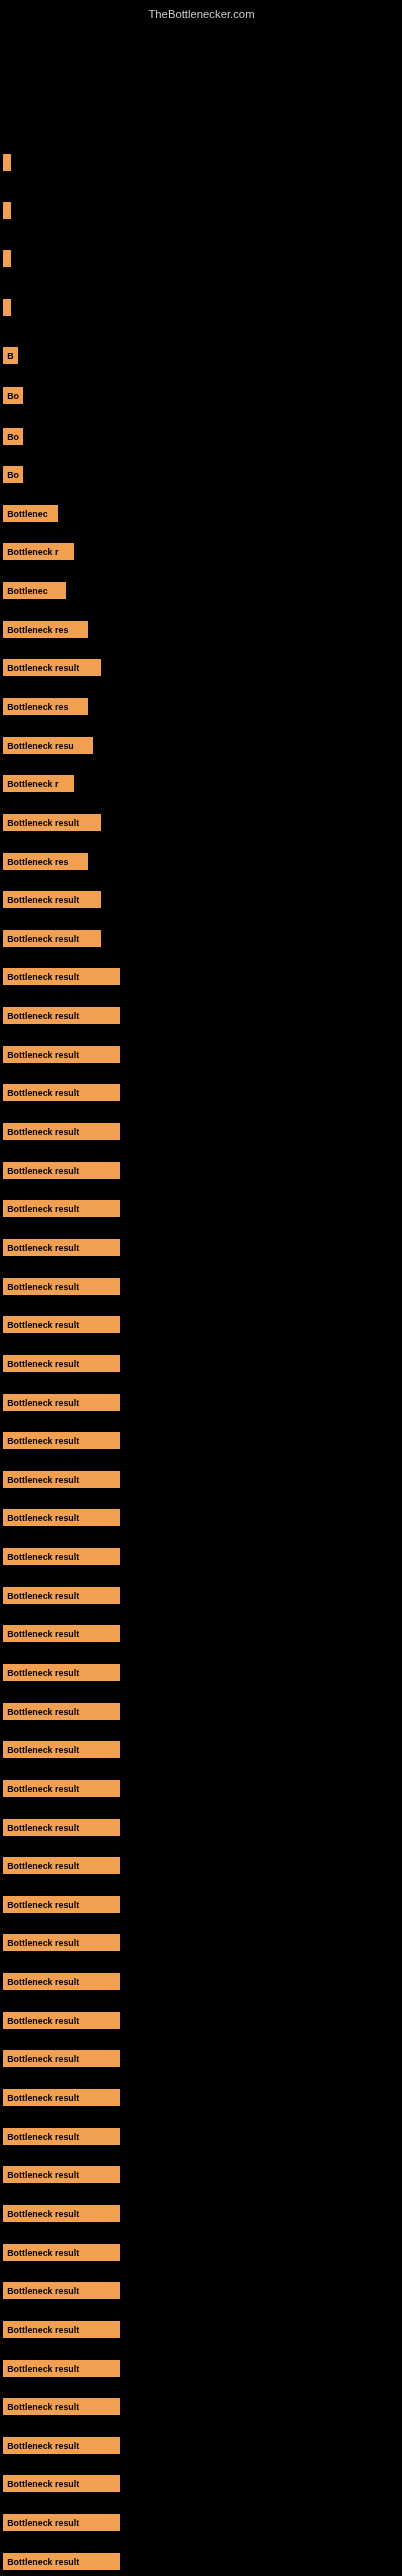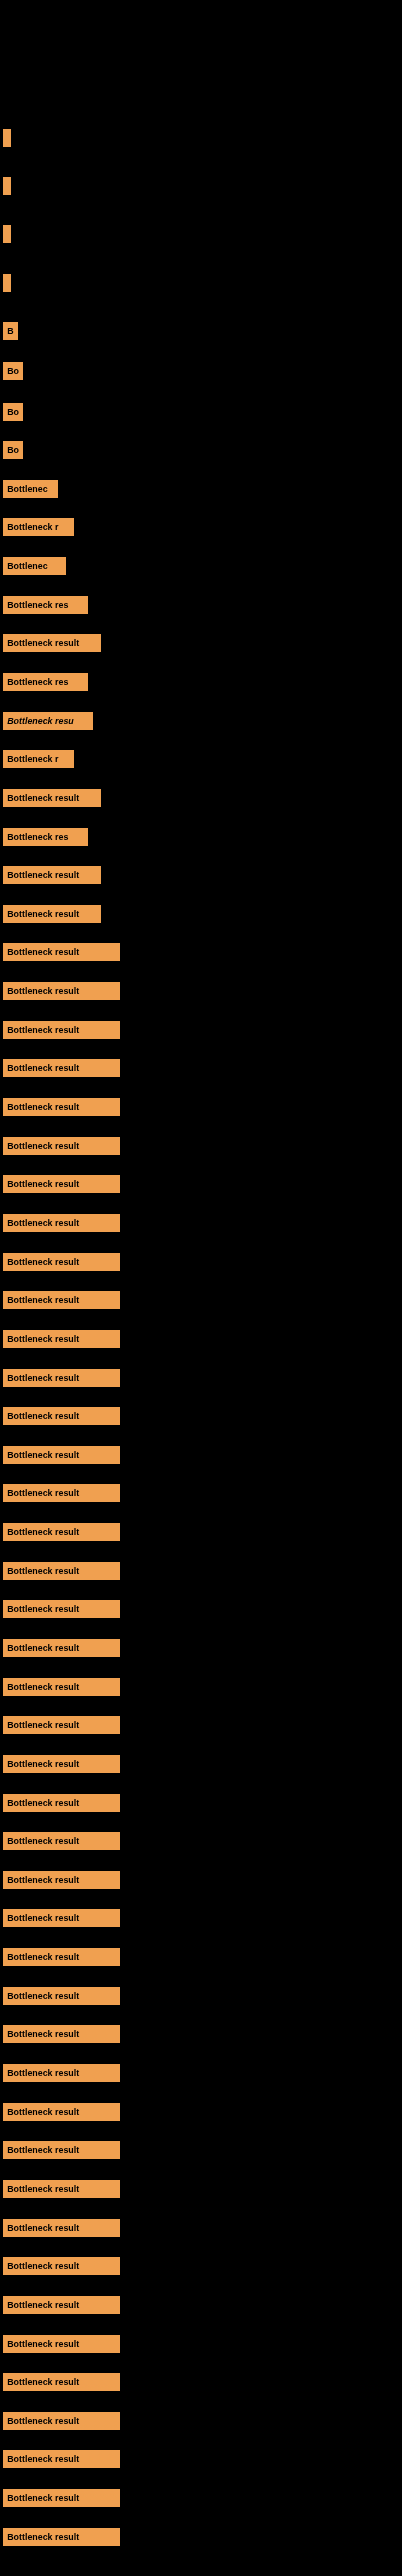--- a/index.html
+++ b/index.html
@@ -8,20 +8,21 @@
       width: 403px;
       min-height: 2576px;
       font-family: Arial, sans-serif;
       position: relative;
     }
   </style>
 </head>
 <body>
 
 <div style="width:403px; min-height:2576px; background:#000; position:relative;">
+  <div style="text-align:center; color:#ccc; font-size:11.3px; padding:8px 0 4.8px 0; font-family:Arial,sans-serif;">TheBottlenecker.com</div>
 
   <div style="position:relative; width:403px; height:2544px;">
   <div style="position: absolute; top: 129px; left: 3.2px; display: flex; align-items: center;">
         <div style="background: rgb(240, 160, 80); color: rgb(0, 0, 0); font-size: 8.9px; font-weight: bold; padding: 2.4px 4px; white-space: nowrap; font-family: Arial, sans-serif; min-width: 2.4px; height: 17.7px; display: flex; align-items: center;"></div>
       </div>
       <div style="position: absolute; top: 177px; left: 3.2px; display: flex; align-items: center;">
         <div style="background: rgb(240, 160, 80); color: rgb(0, 0, 0); font-size: 8.9px; font-weight: bold; padding: 2.4px 4px; white-space: nowrap; font-family: Arial, sans-serif; min-width: 2.4px; height: 17.7px; display: flex; align-items: center;"></div>
       </div>
       <div style="position: absolute; top: 225px; left: 3.2px; display: flex; align-items: center;">
         <div style="background: rgb(240, 160, 80); color: rgb(0, 0, 0); font-size: 8.9px; font-weight: bold; padding: 2.4px 4px; white-space: nowrap; font-family: Arial, sans-serif; min-width: 2.4px; height: 17.7px; display: flex; align-items: center;"></div>
@@ -52,21 +53,21 @@
       </div>
       <div style="position: absolute; top: 596px; left: 3.2px; display: flex; align-items: center;">
         <div style="background: rgb(240, 160, 80); color: rgb(0, 0, 0); font-size: 8.9px; font-weight: bold; padding: 2.4px 4px; white-space: nowrap; font-family: Arial, sans-serif; min-width: 85px; height: 17.7px; display: flex; align-items: center;">Bottleneck res</div>
       </div>
       <div style="position: absolute; top: 634px; left: 3.2px; display: flex; align-items: center;">
         <div style="background: rgb(240, 160, 80); color: rgb(0, 0, 0); font-size: 8.9px; font-weight: bold; padding: 2.4px 4px; white-space: nowrap; font-family: Arial, sans-serif; min-width: 98px; height: 17.7px; display: flex; align-items: center;">Bottleneck result</div>
       </div>
       <div style="position: absolute; top: 673px; left: 3.2px; display: flex; align-items: center;">
         <div style="background: rgb(240, 160, 80); color: rgb(0, 0, 0); font-size: 8.9px; font-weight: bold; padding: 2.4px 4px; white-space: nowrap; font-family: Arial, sans-serif; min-width: 85px; height: 17.7px; display: flex; align-items: center;">Bottleneck res</div>
       </div>
-      <div style="position: absolute; top: 712px; left: 3.2px; display: flex; align-items: center; font-style: italic;">
+      <div style="position: absolute; top: 712px; left: 3.2px; display: flex; align-items: center;">
         <div style="background: rgb(240, 160, 80); color: rgb(0, 0, 0); font-size: 8.9px; font-weight: bold; padding: 2.4px 4px; white-space: nowrap; font-family: Arial, sans-serif; min-width: 90px; height: 17.7px; display: flex; align-items: center;">Bottleneck resu</div>
       </div>
       <div style="position: absolute; top: 750px; left: 3.2px; display: flex; align-items: center;">
         <div style="background: rgb(240, 160, 80); color: rgb(0, 0, 0); font-size: 8.9px; font-weight: bold; padding: 2.4px 4px; white-space: nowrap; font-family: Arial, sans-serif; min-width: 71px; height: 17.7px; display: flex; align-items: center;">Bottleneck r</div>
       </div>
       <div style="position: absolute; top: 789px; left: 3.2px; display: flex; align-items: center;">
         <div style="background: rgb(240, 160, 80); color: rgb(0, 0, 0); font-size: 8.9px; font-weight: bold; padding: 2.4px 4px; white-space: nowrap; font-family: Arial, sans-serif; min-width: 98px; height: 17.7px; display: flex; align-items: center;">Bottleneck result</div>
       </div>
       <div style="position: absolute; top: 828px; left: 3.2px; display: flex; align-items: center;">
         <div style="background: rgb(240, 160, 80); color: rgb(0, 0, 0); font-size: 8.9px; font-weight: bold; padding: 2.4px 4px; white-space: nowrap; font-family: Arial, sans-serif; min-width: 85px; height: 17.7px; display: flex; align-items: center;">Bottleneck res</div>

